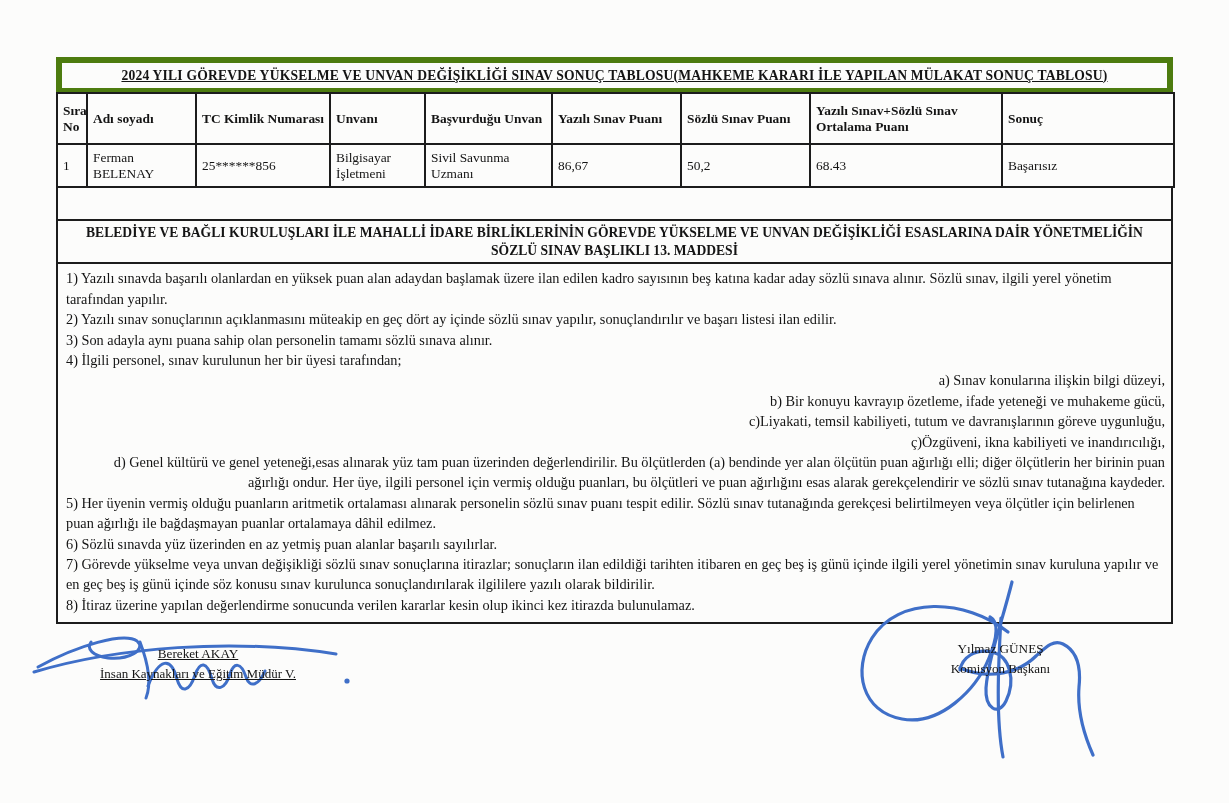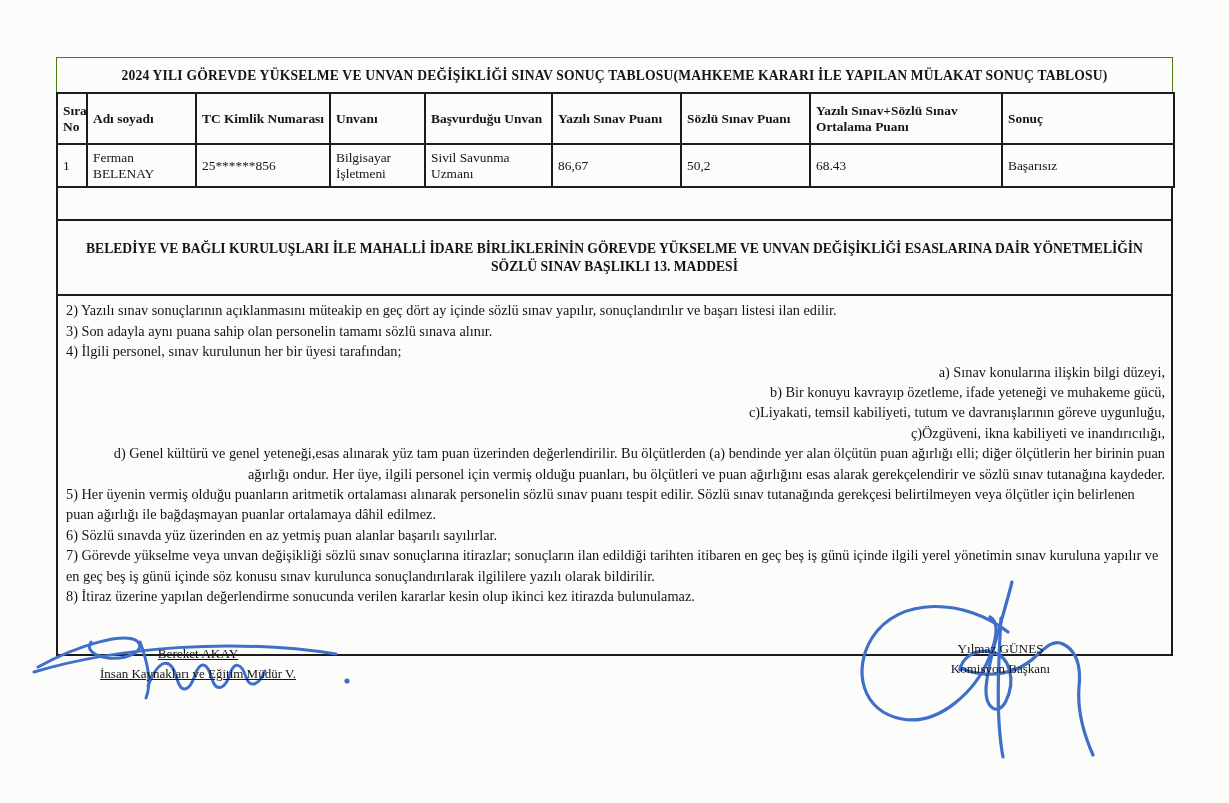--- a/index.html
+++ b/index.html
@@ -4,44 +4,44 @@
 <style>
   html,body{margin:0;padding:0;}
   body{
     width:1229px;height:803px;position:relative;overflow:hidden;
     background:#fcfcfb;color:#141414;
     font-family:"Liberation Serif","DejaVu Serif",serif;
   }
   .doc{position:absolute;left:56px;top:57px;width:1117px;}
 
   .title-box{
-    border:1px solid #4d7c0f;box-sizing:border-box;
+    border:6px solid #4d7c0f;box-sizing:border-box;
     height:37px;display:flex;align-items:center;justify-content:center;
-    font-weight:bold;font-size:13.6px;text-align:center;letter-spacing:.2px;
+    font-weight:bold;font-size:13.6px;text-align:center;letter-spacing:.2px;text-decoration:underline;
   }
 
   table.results{
     border-collapse:collapse;table-layout:fixed;width:1117px;margin-top:-2px;
   }
   table.results th, table.results td{
     border:2px solid #1c1c1c;box-sizing:border-box;
     padding:2px 5px;text-align:left;vertical-align:middle;
     font-size:13.4px;overflow:hidden;
   }
   table.results th{font-weight:bold;height:51px;}
   table.results td{height:43px;font-weight:normal;}
 
   .gap-row{
     border-left:2px solid #1c1c1c;border-right:2px solid #1c1c1c;
     box-sizing:border-box;height:33px;margin-top:-2px;background:transparent;
   }
 
   .section-heading{
     border:2px solid #1c1c1c;box-sizing:border-box;
-    padding:19px 8px;min-height:40px;
+    padding:3px 8px;min-height:40px;
     display:flex;align-items:center;justify-content:center;
     font-weight:bold;font-size:13.6px;text-align:center;line-height:1.3;
   }
 
   .reg-box{
     border:2px solid #1c1c1c;border-top:none;box-sizing:border-box;
     height:360px;padding:4px 6px 0 8px;
     font-size:14.3px;line-height:20.4px;overflow:visible;
   }
   .reg-item{margin:0;}
@@ -101,20 +101,21 @@
           <td>Başarısız</td>
         </tr>
       </tbody>
   </table>
 
   <div class="gap-row"></div>
 
   <div class="section-heading">BELEDİYE VE BAĞLI KURULUŞLARI İLE MAHALLİ İDARE BİRLİKLERİNİN GÖREVDE YÜKSELME VE UNVAN DEĞİŞİKLİĞİ ESASLARINA DAİR YÖNETMELİĞİN SÖZLÜ SINAV BAŞLIKLI 13. MADDESİ</div>
 
   <div class="reg-box" id="reg-box">
+      <p class="reg-item">1) Yazılı sınavda başarılı olanlardan en yüksek puan alan adaydan başlamak üzere ilan edilen kadro sayısının beş katına kadar aday sözlü sınava alınır. Sözlü sınav, ilgili yerel yönetim tarafından yapılır.</p>
       <p class="reg-item">2) Yazılı sınav sonuçlarının açıklanmasını müteakip en geç dört ay içinde sözlü sınav yapılır, sonuçlandırılır ve başarı listesi ilan edilir.</p>
       <p class="reg-item">3) Son adayla aynı puana sahip olan personelin tamamı sözlü sınava alınır.</p>
       <p class="reg-item">4) İlgili personel, sınav kurulunun her bir üyesi tarafından;</p>
       <p class="reg-item ind1">a) Sınav konularına ilişkin bilgi düzeyi,</p>
       <p class="reg-item ind1">b) Bir konuyu kavrayıp özetleme, ifade yeteneği ve muhakeme gücü,</p>
       <p class="reg-item ind1">c)Liyakati, temsil kabiliyeti, tutum ve davranışlarının göreve uygunluğu,</p>
       <p class="reg-item ind1">ç)Özgüveni, ikna kabiliyeti ve inandırıcılığı,</p>
       <p class="reg-item ind1">d) Genel kültürü ve genel yeteneği,esas alınarak yüz tam puan üzerinden değerlendirilir. Bu ölçütlerden (a) bendinde yer alan ölçütün puan ağırlığı elli; diğer ölçütlerin her birinin puan ağırlığı ondur. Her üye, ilgili personel için vermiş olduğu puanları, bu ölçütleri ve puan ağırlığını esas alarak gerekçelendirir ve sözlü sınav tutanağına kaydeder.</p>
       <p class="reg-item">5) Her üyenin vermiş olduğu puanların aritmetik ortalaması alınarak personelin sözlü sınav puanı tespit edilir. Sözlü sınav tutanağında gerekçesi belirtilmeyen veya ölçütler için belirlenen puan ağırlığı ile bağdaşmayan puanlar ortalamaya dâhil edilmez.</p>
       <p class="reg-item">6) Sözlü sınavda yüz üzerinden en az yetmiş puan alanlar başarılı sayılırlar.</p>

